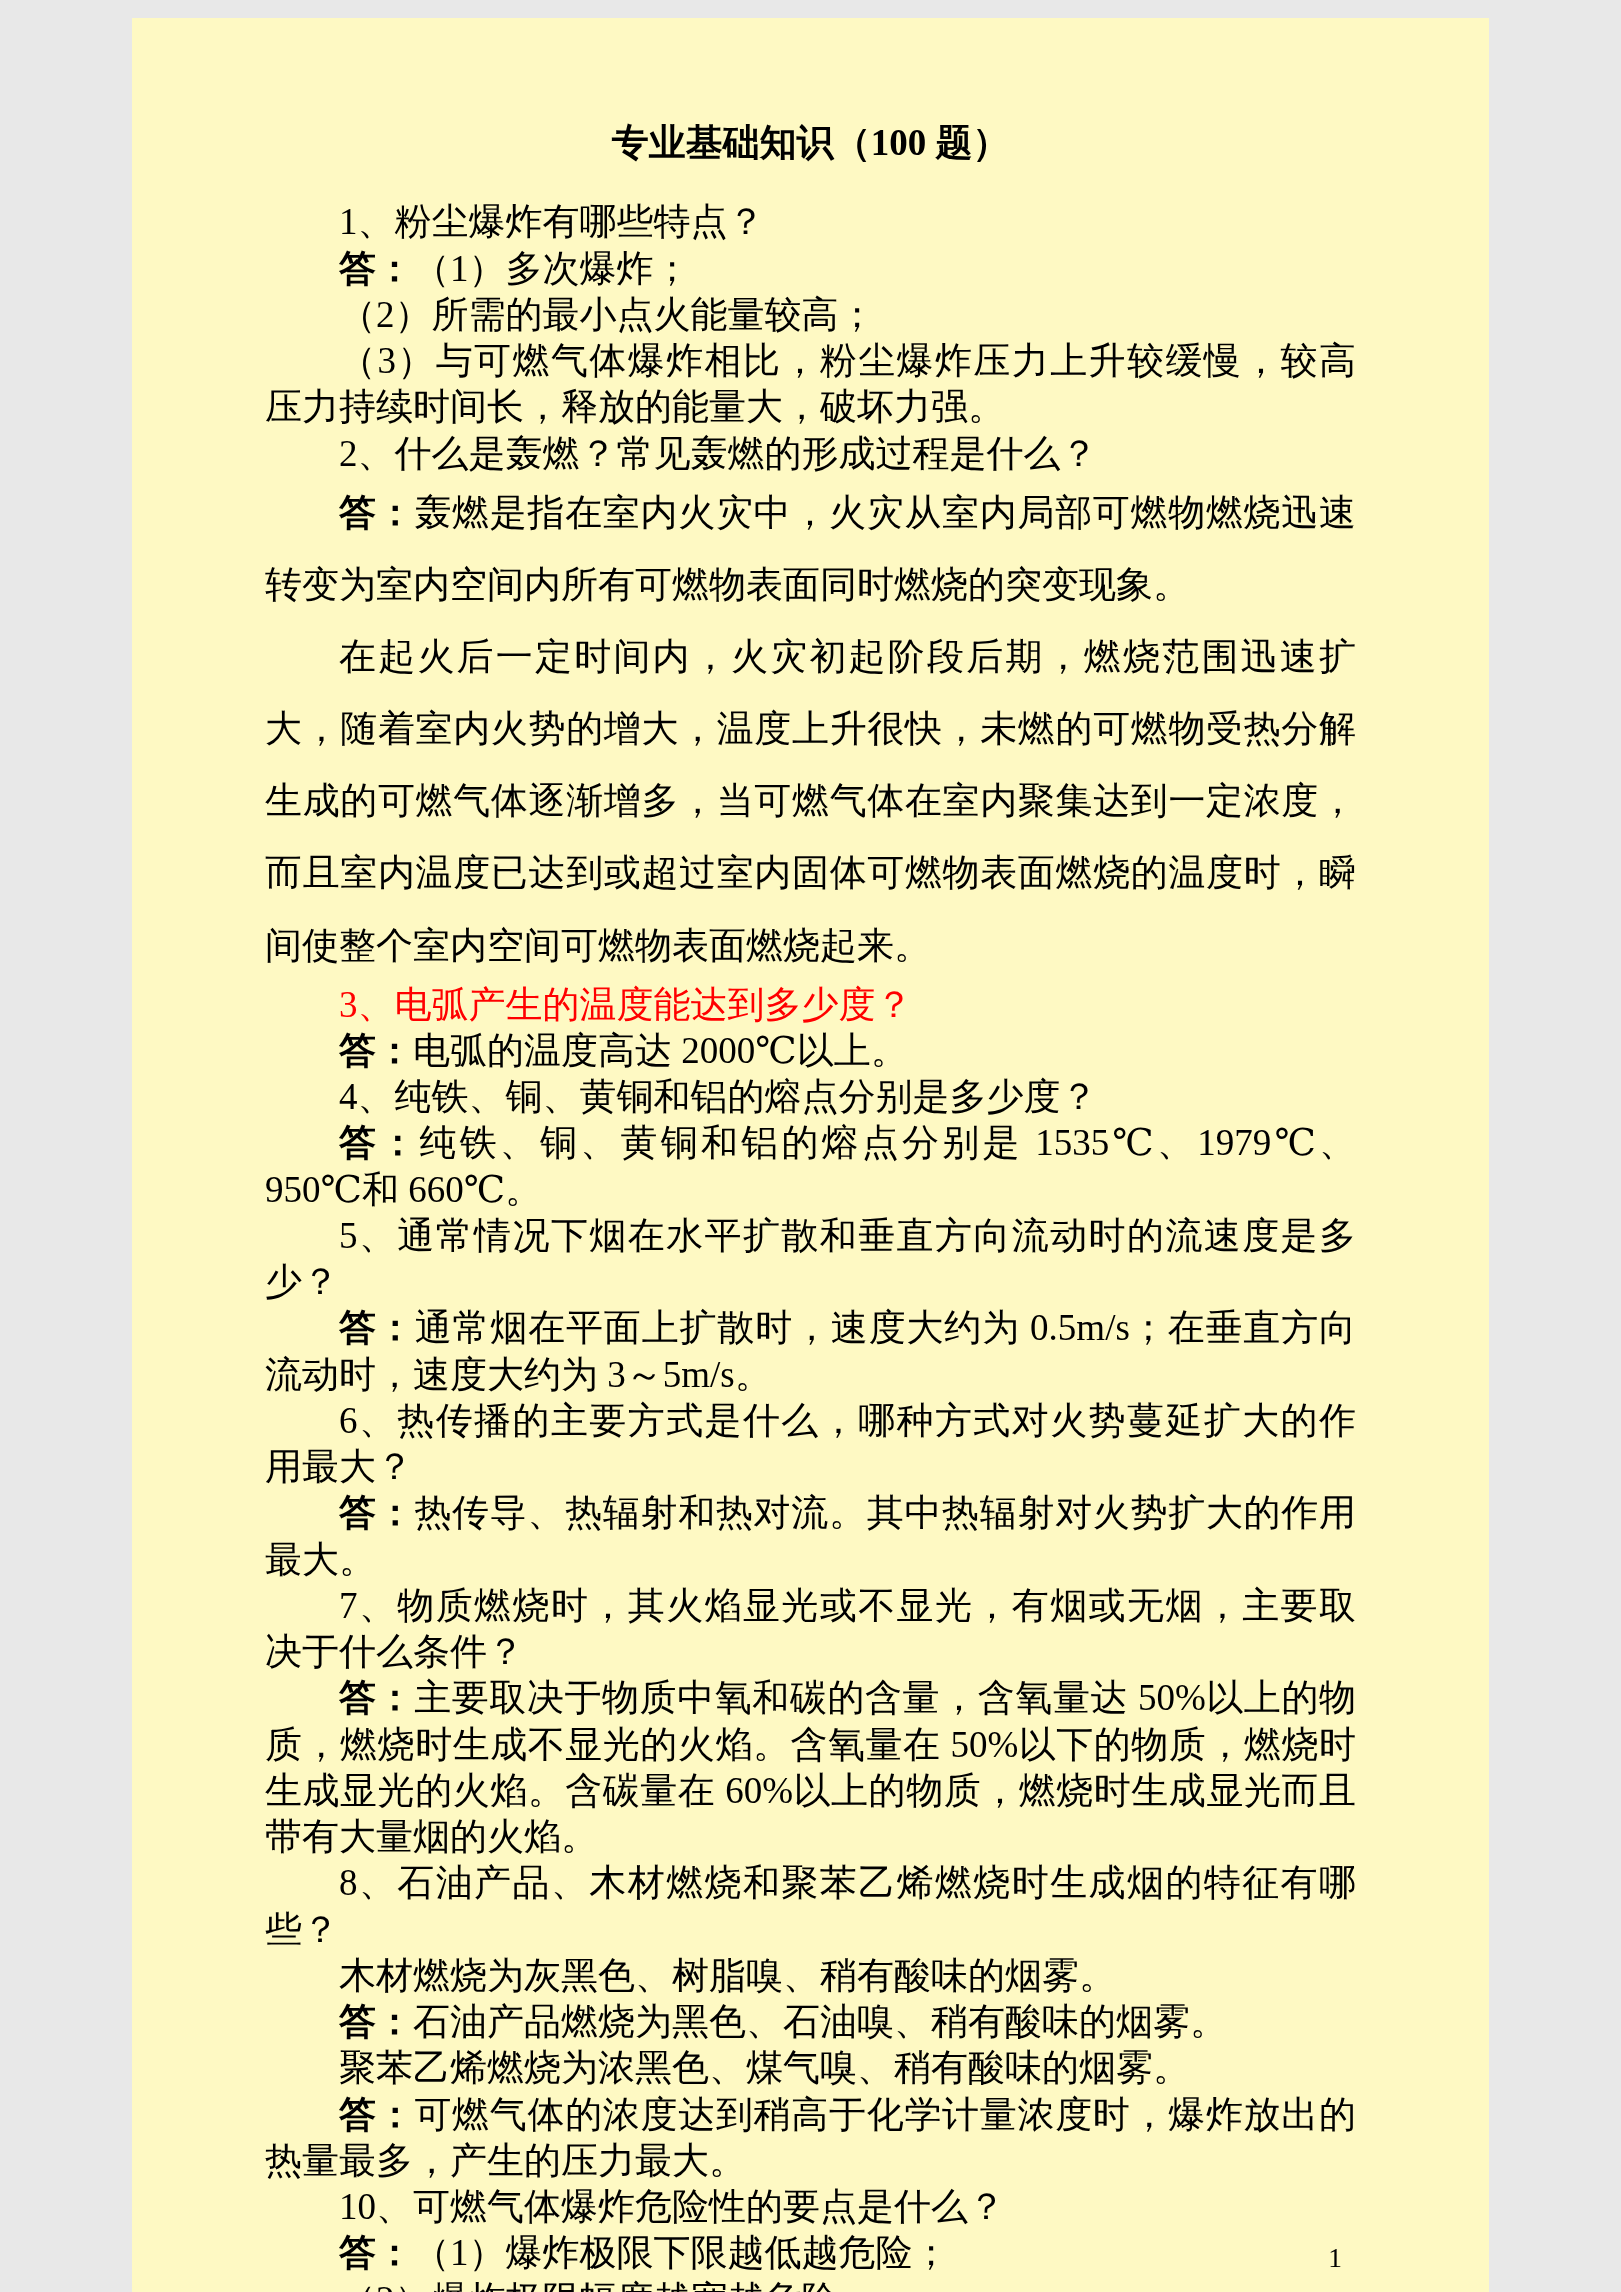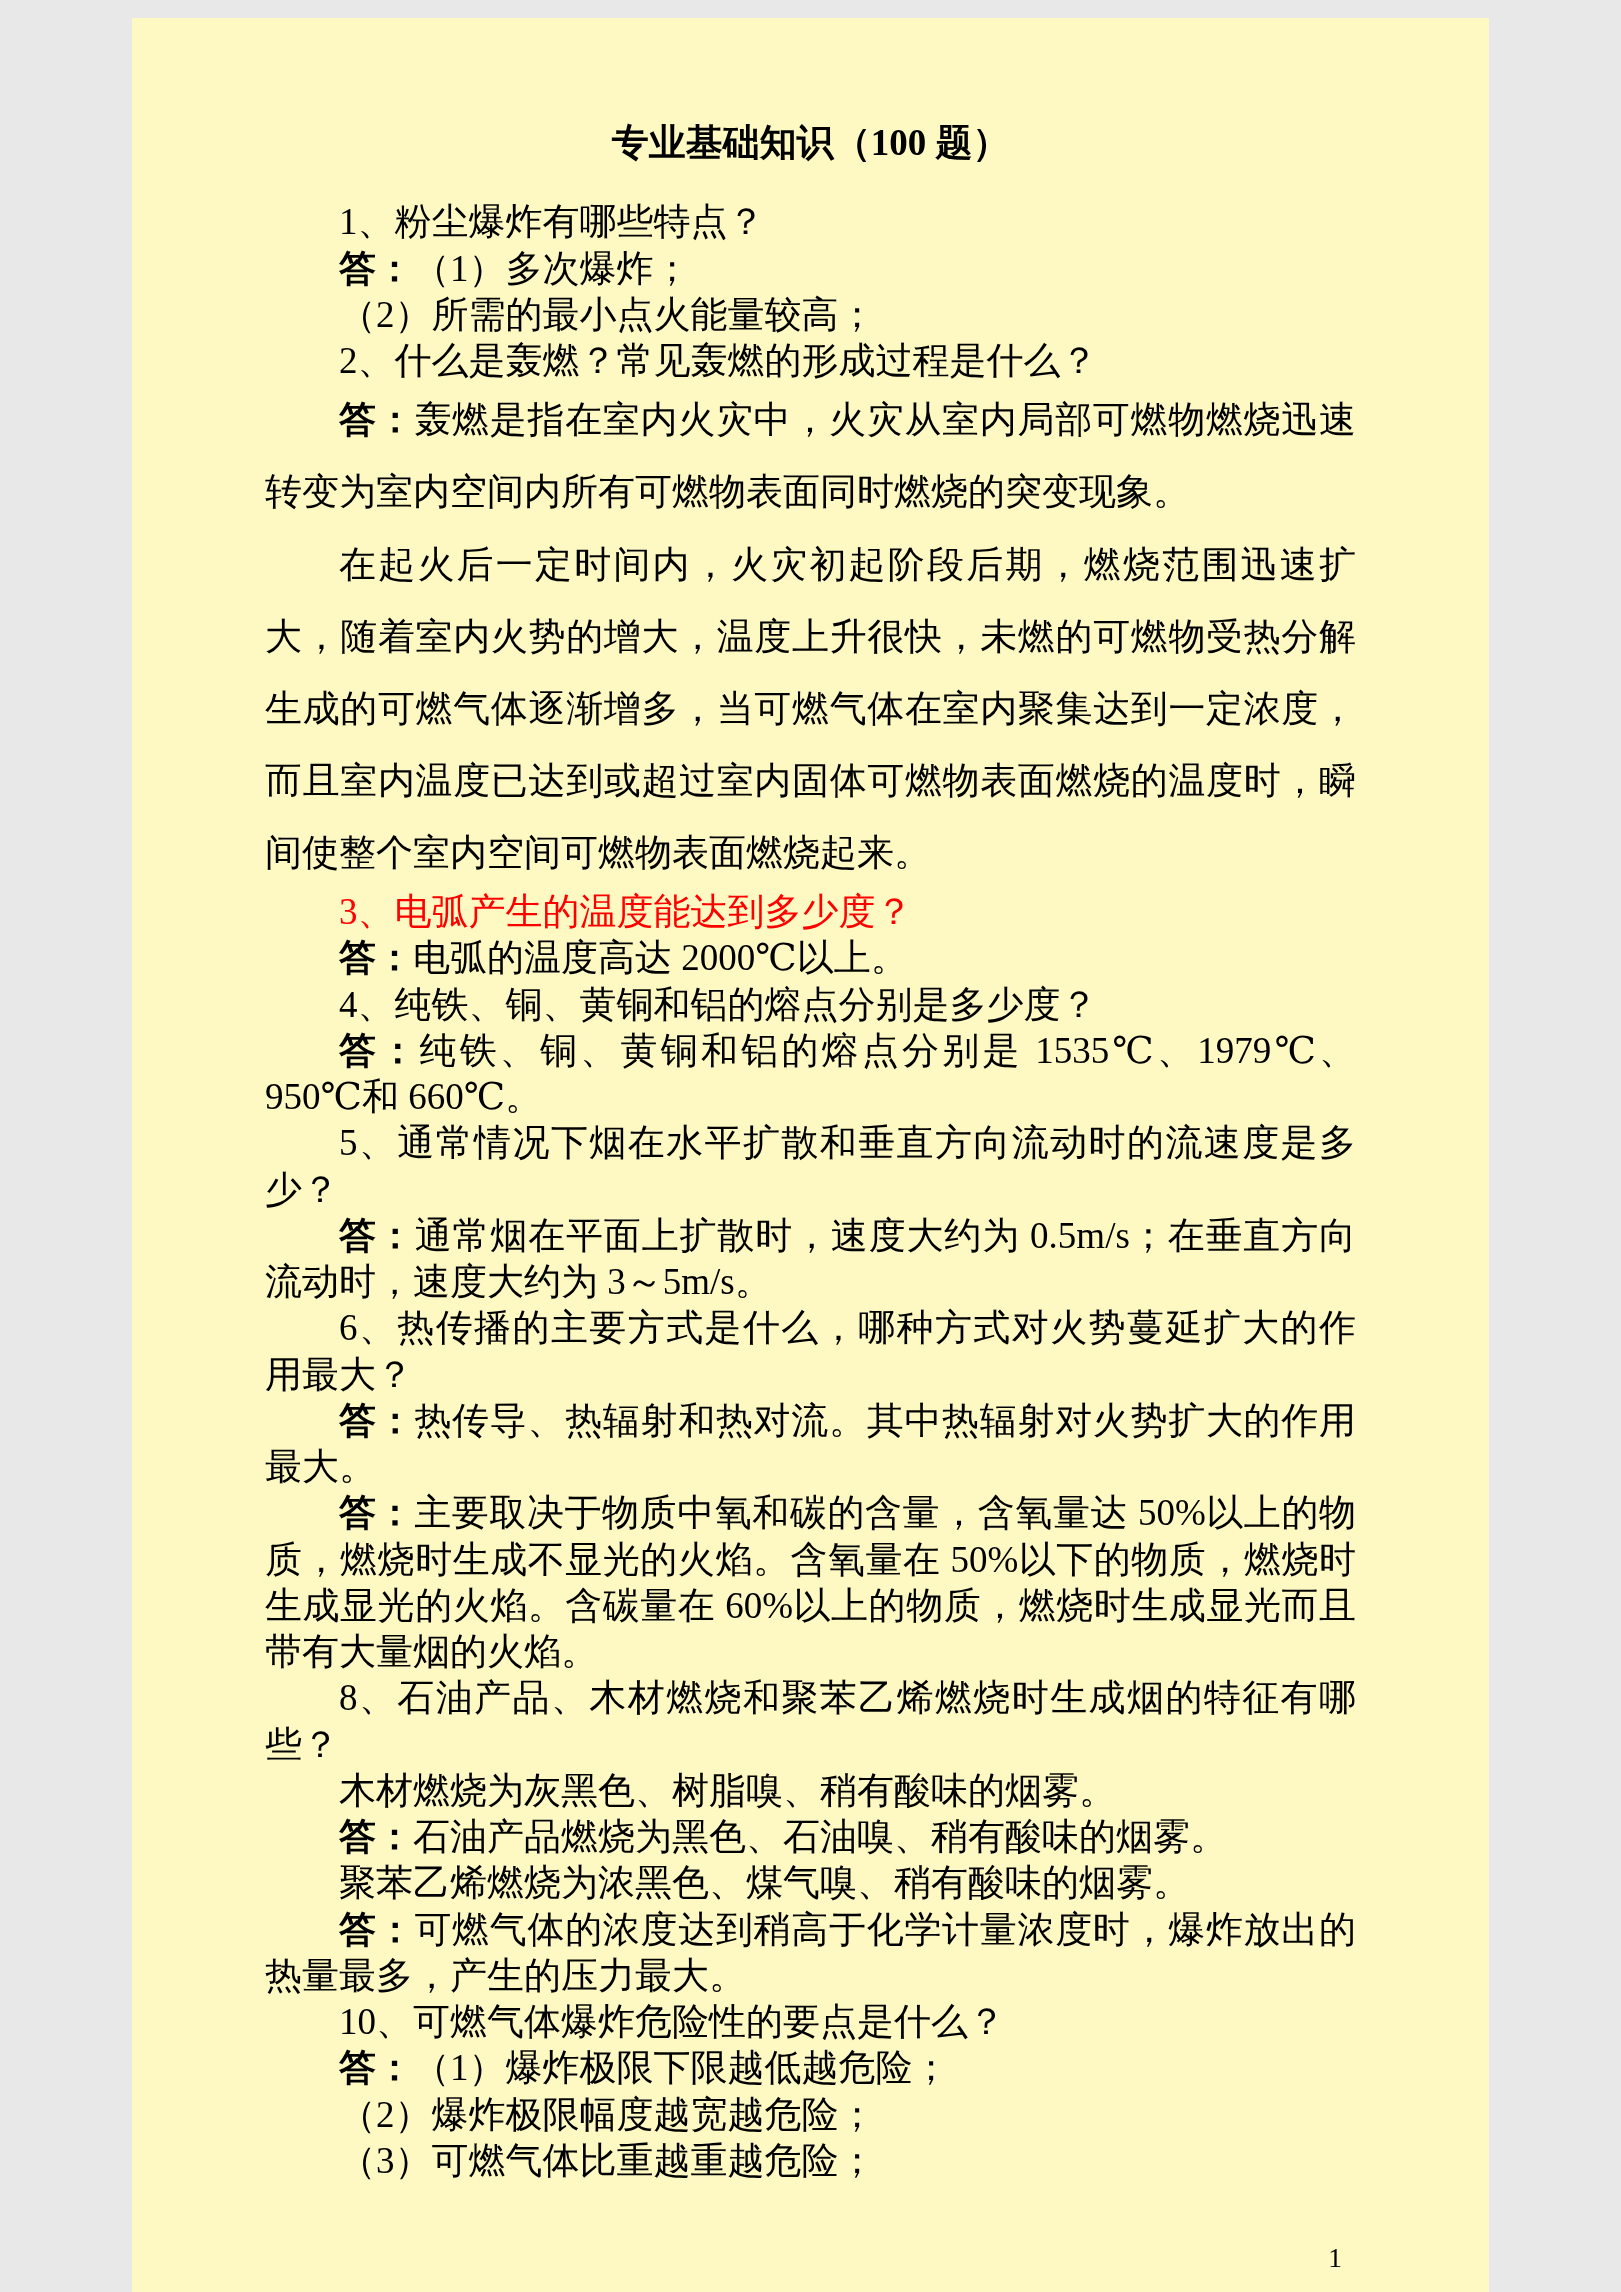--- a/index.html
+++ b/index.html
@@ -54,20 +54,21 @@
 <body>
 
 <div class="page">
 
   <h1 class="title">专业基础知识（100 题）</h1>
 
   <section>
     <p class="para question">1、粉尘爆炸有哪些特点？</p>
     <p class="para"><b class="answer-label">答：</b><span>（1）多次爆炸；</span></p>
     <p class="para">（2）所需的最小点火能量较高；</p>
+    <p class="para">（3）与可燃气体爆炸相比，粉尘爆炸压力上升较缓慢，较高压力持续时间长，释放的能量大，破坏力强。</p>
   </section>
 
   <section>
     <p class="para question">2、什么是轰燃？常见轰燃的形成过程是什么？</p>
     <p class="para tall"><b class="answer-label">答：</b><span>轰燃是指在室内火灾中，火灾从室内局部可燃物燃烧迅速转变为室内空间内所有可燃物表面同时燃烧的突变现象。</span></p>
     <p class="para tall">在起火后一定时间内，火灾初起阶段后期，燃烧范围迅速扩大，随着室内火势的增大，温度上升很快，未燃的可燃物受热分解生成的可燃气体逐渐增多，当可燃气体在室内聚集达到一定浓度，而且室内温度已达到或超过室内固体可燃物表面燃烧的温度时，瞬间使整个室内空间可燃物表面燃烧起来。</p>
   </section>
 
   <section>
     <p class="para question" style="color: rgb(255, 0, 0);">3、电弧产生的温度能达到多少度？</p>
@@ -83,20 +84,21 @@
     <p class="para question">5、通常情况下烟在水平扩散和垂直方向流动时的流速度是多少？</p>
     <p class="para"><b class="answer-label">答：</b><span>通常烟在平面上扩散时，速度大约为 0.5m/s；在垂直方向流动时，速度大约为 3～5m/s。</span></p>
   </section>
 
   <section>
     <p class="para question">6、热传播的主要方式是什么，哪种方式对火势蔓延扩大的作用最大？</p>
     <p class="para"><b class="answer-label">答：</b><span>热传导、热辐射和热对流。其中热辐射对火势扩大的作用最大。</span></p>
   </section>
 
   <section>
+    <p class="para question">7、物质燃烧时，其火焰显光或不显光，有烟或无烟，主要取决于什么条件？</p>
     <p class="para"><b class="answer-label">答：</b><span>主要取决于物质中氧和碳的含量，含氧量达 50%以上的物质，燃烧时生成不显光的火焰。含氧量在 50%以下的物质，燃烧时生成显光的火焰。含碳量在 60%以上的物质，燃烧时生成显光而且带有大量烟的火焰。</span></p>
   </section>
 
   <section>
     <p class="para question">8、石油产品、木材燃烧和聚苯乙烯燃烧时生成烟的特征有哪些？</p>
     <p class="para">木材燃烧为灰黑色、树脂嗅、稍有酸味的烟雾。</p>
     <p class="para"><b class="answer-label">答：</b><span>石油产品燃烧为黑色、石油嗅、稍有酸味的烟雾。</span></p>
     <p class="para">聚苯乙烯燃烧为浓黑色、煤气嗅、稍有酸味的烟雾。</p>
   </section>
 

